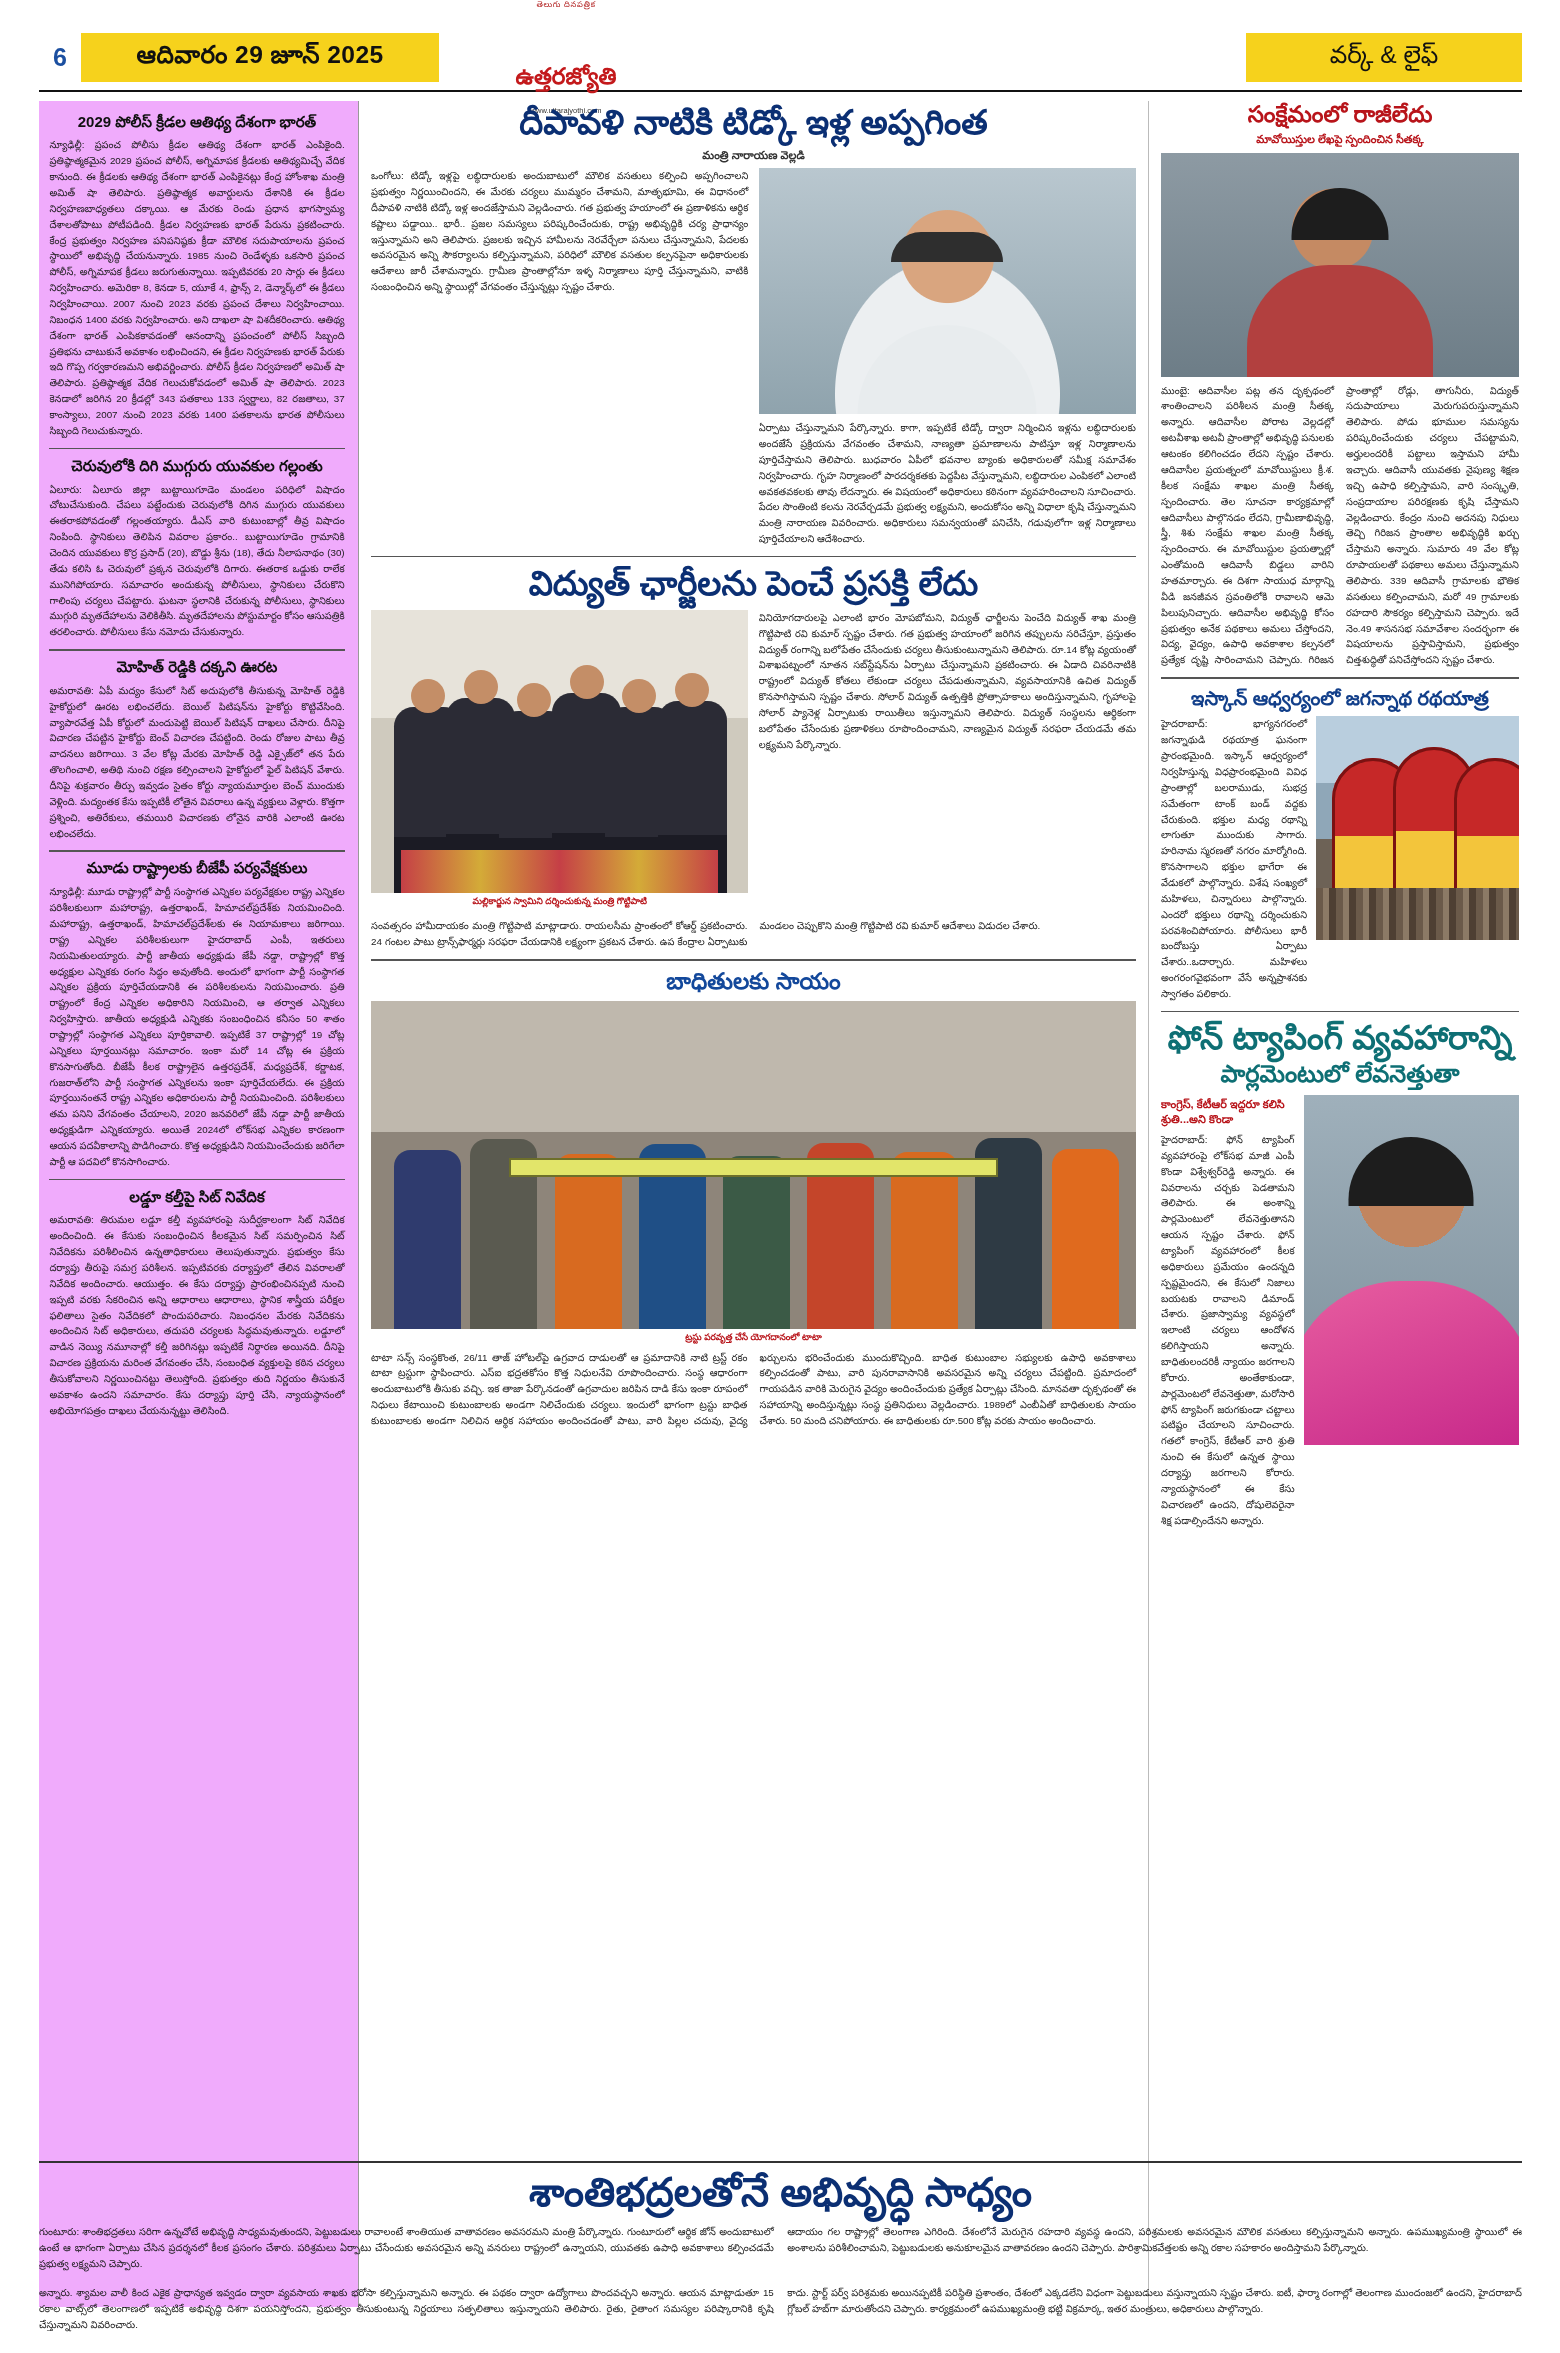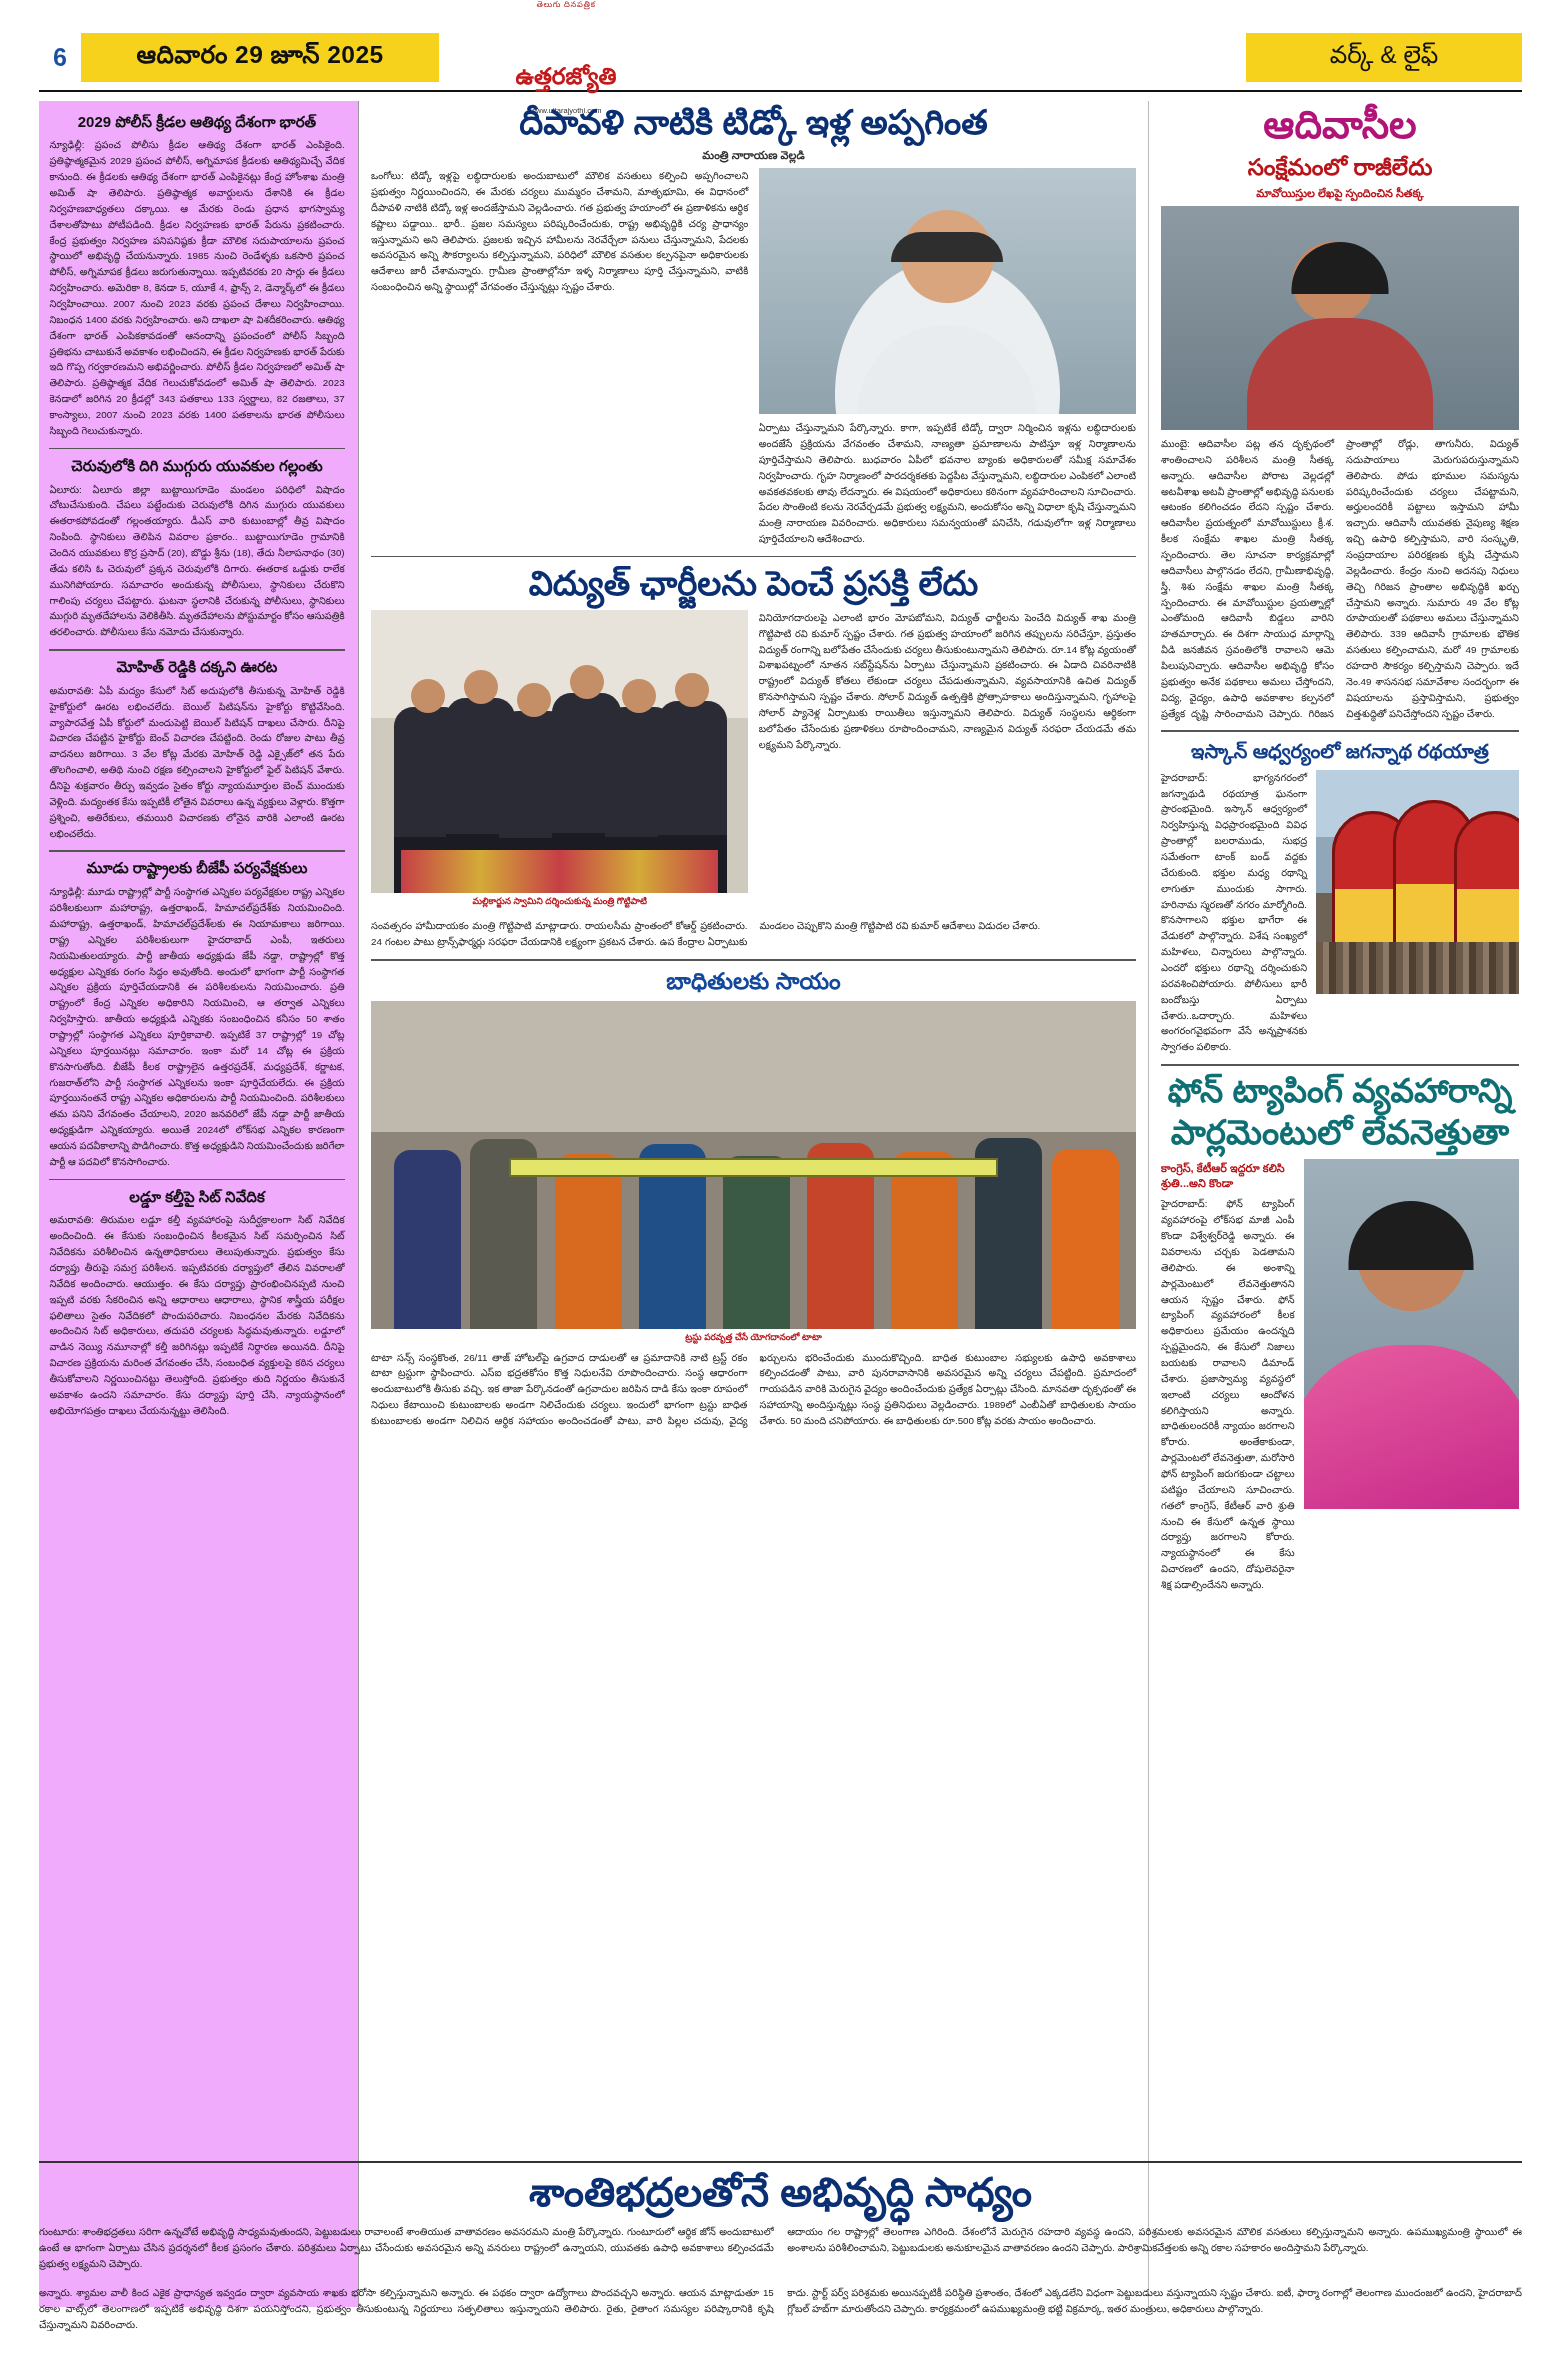--- a/index.html
+++ b/index.html
@@ -313,21 +313,20 @@
         <div class="worker" style="left:79%; height:191px; background:#2e3a44;"></div>
         <div class="worker" style="left:89%; height:180px; background:#e06a1e;"></div>
         <div class="stretcher"></div>
       </div>
       <div class="caption">ట్రస్టు పరవృత్త చేసే యోగదానంలో టాటా</div>
       <div class="body two">టాటా సన్స్ సంస్థకొంత, 26/11 తాజ్ హోటల్‌పై ఉగ్రవాద దాడులతో ఆ ప్రమాదానికి నాటి ట్రస్ట్ రకం టాటా ట్రస్టుగా స్థాపించారు. ఎస్ఐ భద్రతకోసం కొత్త నిధులనేవి రూపొందించారు. సంస్థ ఆధారంగా అందుబాటులోకి తీసుకు వచ్చి. ఇక తాజా పేర్కొనడంతో ఉగ్రవాదుల జరిపిన దాడి కేసు ఇంకా రూపంలో నిధులు కేటాయించి కుటుంబాలకు అండగా నిలిచేందుకు చర్యలు. ఇందులో భాగంగా ట్రస్టు బాధిత కుటుంబాలకు అండగా నిలిచిన ఆర్థిక సహాయం అందించడంతో పాటు, వారి పిల్లల చదువు, వైద్య ఖర్చులను భరించేందుకు ముందుకొచ్చింది. బాధిత కుటుంబాల సభ్యులకు ఉపాధి అవకాశాలు కల్పించడంతో పాటు, వారి పునరావాసానికి అవసరమైన అన్ని చర్యలు చేపట్టింది. ప్రమాదంలో గాయపడిన వారికి మెరుగైన వైద్యం అందించేందుకు ప్రత్యేక ఏర్పాట్లు చేసింది. మానవతా దృక్పథంతో ఈ సహాయాన్ని అందిస్తున్నట్లు సంస్థ ప్రతినిధులు వెల్లడించారు. 1989లో ఎంబీఏతో బాధితులకు సాయం చేశారు. 50 మంది చనిపోయారు. ఈ బాధితులకు రూ.500 కోట్ల వరకు సాయం అందించారు.</div>
     </div>
 
     <div class="col-right">
 
-      <div class="bigtitle mag" style="font-size:39px;">ఆదివాసీల</div>
       <div class="subtitle">సంక్షేమంలో రాజీలేదు</div>
       <div class="kicker">మావోయిస్తుల లేఖపై స్పందించిన సీతక్క</div>
       <div class="photo ph-woman"></div>
       <div class="body two" style="margin-top:6px;">ముంబై: ఆదివాసీల ప‌ట్ల త‌న దృక్ప‌థంలో శాంతించాల‌ని ప‌రిశీల‌న మంత్రి సీత‌క్క అన్నారు. ఆదివాసీల పోరాట వెల్ల‌డ‌ల్లో అట‌వీశాఖ అట‌వీ ప్రాంతాల్లో అభివృద్ధి ప‌నుల‌కు ఆటంకం క‌లిగించ‌డం లేద‌ని స్ప‌ష్టం చేశారు. ఆదివాసీల ప్ర‌య‌త్నంలో మావోయిస్టులు క్రీ.శ. కీల‌క సంక్షేమ శాఖ‌ల మంత్రి సీత‌క్క స్పందించారు. తెల సూచ‌నా కార్య‌క్ర‌మాల్లో ఆదివాసీలు పాల్గొన‌డం లేద‌ని, గ్రామీణాభివృద్ధి, స్త్రీ, శిశు సంక్షేమ శాఖ‌ల మంత్రి సీత‌క్క స్పందించారు. ఈ మావోయిస్టుల ప్ర‌య‌త్నాల్లో ఎంతోమంది ఆదివాసీ బిడ్డ‌లు వారిని హ‌త‌మార్చారు. ఈ దిశ‌గా సాయుధ మార్గాన్ని వీడి జ‌న‌జీవ‌న స్ర‌వంతిలోకి రావాల‌ని ఆమె పిలుపునిచ్చారు. ఆదివాసీల అభివృద్ధి కోసం ప్ర‌భుత్వం అనేక ప‌థ‌కాలు అమ‌లు చేస్తోంద‌ని, విద్య, వైద్యం, ఉపాధి అవ‌కాశాల క‌ల్ప‌న‌లో ప్ర‌త్యేక దృష్టి సారించామ‌ని చెప్పారు. గిరిజ‌న ప్రాంతాల్లో రోడ్లు, తాగునీరు, విద్యుత్ స‌దుపాయాలు మెరుగుప‌రుస్తున్నామ‌ని తెలిపారు. పోడు భూముల స‌మ‌స్య‌ను ప‌రిష్క‌రించేందుకు చ‌ర్య‌లు చేప‌ట్టామ‌ని, అర్హులంద‌రికీ ప‌ట్టాలు ఇస్తామ‌ని హామీ ఇచ్చారు. ఆదివాసీ యువ‌త‌కు నైపుణ్య శిక్ష‌ణ ఇచ్చి ఉపాధి క‌ల్పిస్తామ‌ని, వారి సంస్కృతి, సంప్ర‌దాయాల ప‌రిర‌క్ష‌ణ‌కు కృషి చేస్తామ‌ని వెల్ల‌డించారు. కేంద్రం నుంచి అద‌న‌పు నిధులు తెచ్చి గిరిజ‌న ప్రాంతాల అభివృద్ధికి ఖ‌ర్చు చేస్తామ‌ని అన్నారు. సుమారు 49 వేల కోట్ల రూపాయ‌ల‌తో ప‌థ‌కాలు అమ‌లు చేస్తున్నామ‌ని తెలిపారు. 339 ఆదివాసీ గ్రామాల‌కు భౌతిక వ‌స‌తులు క‌ల్పించామ‌ని, మ‌రో 49 గ్రామాల‌కు ర‌హ‌దారి సౌక‌ర్యం క‌ల్పిస్తామ‌ని చెప్పారు. ఇదే నెం.49 శాస‌న‌స‌భ స‌మావేశాల సంద‌ర్భంగా ఈ విష‌యాల‌ను ప్ర‌స్తావిస్తామ‌ని, ప్ర‌భుత్వం చిత్త‌శుద్ధితో ప‌నిచేస్తోంద‌ని స్ప‌ష్టం చేశారు.</div>
 
       <div class="divider"></div>
 
       <div class="hl blue" style="font-size:19.4px;">ఇస్కాన్ ఆధ్వర్యంలో జగన్నాథ రథయాత్ర</div>
       <div style="display:grid; grid-template-columns: 0.72fr 1fr; gap:9px;">
         <div class="body">హైదరాబాద్: భాగ్యనగరంలో జగన్నాథుడి రథయాత్ర ఘనంగా ప్రారంభమైంది. ఇస్కాన్ ఆధ్వర్యంలో నిర్వహిస్తున్న విధ‌ప్రారంభ‌మైంది వివిధ ప్రాంతాల్లో బ‌ల‌రాముడు, సుభద్ర సమేతంగా టాంక్ బండ్ వ‌ద్ద‌కు చేరుకుంది. భ‌క్తుల మ‌ధ్య రథాన్ని లాగుతూ ముందుకు సాగారు. హ‌రినామ స్మ‌ర‌ణ‌తో నగరం మార్మోగింది. కొనసాగాల‌ని భ‌క్తుల భాగేరా ఈ వేడుక‌లో పాల్గొన్నారు. విశేష సంఖ్య‌లో మ‌హిళ‌లు, చిన్నారులు పాల్గొన్నారు. ఎందరో భ‌క్తులు ర‌థాన్ని ద‌ర్శించుకుని ప‌ర‌వ‌శించిపోయారు. పోలీసులు భారీ బందోబ‌స్తు ఏర్పాటు చేశారు..ఒదార్చారు. మ‌హిళ‌లు అంగ‌రంగ‌వైభ‌వంగా వేసే అన్న‌ప్రాశ‌న‌కు స్వాగ‌తం ప‌లికారు.</div>
@@ -335,21 +334,21 @@
           <div class="chariot" style="left:8%"></div>
           <div class="chariot" style="left:38%; height:153px;"></div>
           <div class="chariot" style="left:68%;"></div>
           <div class="crowd"></div>
         </div>
       </div>
 
       <div class="divider"></div>
 
       <div class="bigtitle teal" style="font-size:33px;">ఫోన్ ట్యాపింగ్ వ్యవహారాన్ని</div>
-      <div class="bigtitle teal" style="font-size:34px; margin-top:-3px;">పార్లమెంటులో లేవనెత్తుతా</div>
+      <div class="bigtitle teal" style="font-size:24px; margin-top:-3px;">పార్లమెంటులో లేవనెత్తుతా</div>
       <div style="display:grid; grid-template-columns: 0.62fr 1fr; gap:9px; margin-top:4.5px;">
         <div>
           <div class="kicker" style="text-align:left;">కాంగ్రెస్, కేటీఆర్ ఇద్దరూ కలిసి శ్రుతి...అని కొండా</div>
           <div class="body">హైదరాబాద్: ఫోన్ ట్యాపింగ్ వ్యవహారంపై లోక్‌సభ మాజీ ఎంపీ కొండా విశ్వేశ్వ‌ర్‌రెడ్డి అన్నారు. ఈ వివ‌రాల‌ను చ‌ర్చ‌కు పెడ‌తామ‌ని తెలిపారు. ఈ అంశాన్ని పార్ల‌మెంటులో లేవ‌నెత్తుతాన‌ని ఆయ‌న స్ప‌ష్టం చేశారు. ఫోన్ ట్యాపింగ్ వ్య‌వ‌హారంలో కీల‌క అధికారులు ప్ర‌మేయం ఉంద‌న్న‌ది స్ప‌ష్ట‌మైంద‌ని, ఈ కేసులో నిజాలు బ‌య‌ట‌కు రావాల‌ని డిమాండ్ చేశారు. ప్ర‌జాస్వామ్య వ్య‌వ‌స్థ‌లో ఇలాంటి చ‌ర్య‌లు ఆందోళ‌న క‌లిగిస్తాయ‌ని అన్నారు. బాధితులంద‌రికీ న్యాయం జ‌ర‌గాల‌ని కోరారు. అంతేకాకుండా, పార్ల‌మెంట‌లో లేవ‌నెత్తుతా, మ‌రోసారి ఫోన్ ట్యాపింగ్ జ‌రుగ‌కుండా చ‌ట్టాలు ప‌టిష్టం చేయాల‌ని సూచించారు. గ‌త‌లో కాంగ్రెస్, కేటీఆర్ వారి శ్రుతి నుంచి ఈ కేసులో ఉన్న‌త స్థాయి దర్యాప్తు జ‌ర‌గాల‌ని కోరారు. న్యాయ‌స్థానంలో ఈ కేసు విచార‌ణ‌లో ఉంద‌ని, దోషులెవ‌రైనా శిక్ష ప‌డాల్సిందేన‌ని అన్నారు.</div>
         </div>
         <div class="photo ph-woman2"></div>
       </div>
     </div>
   </div>
 

